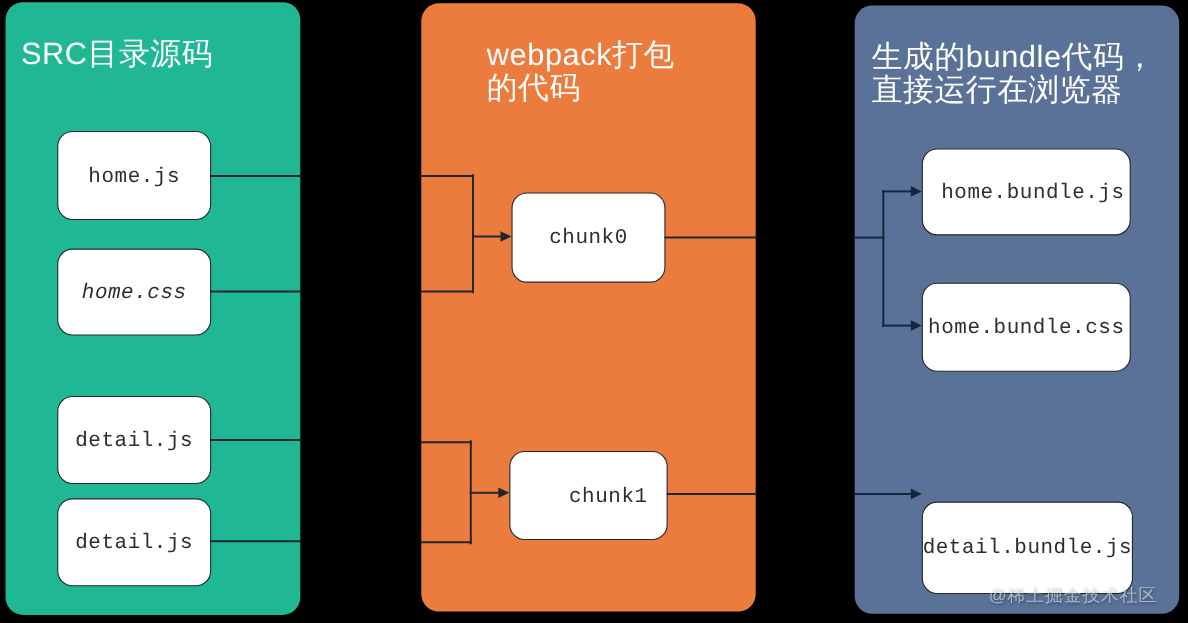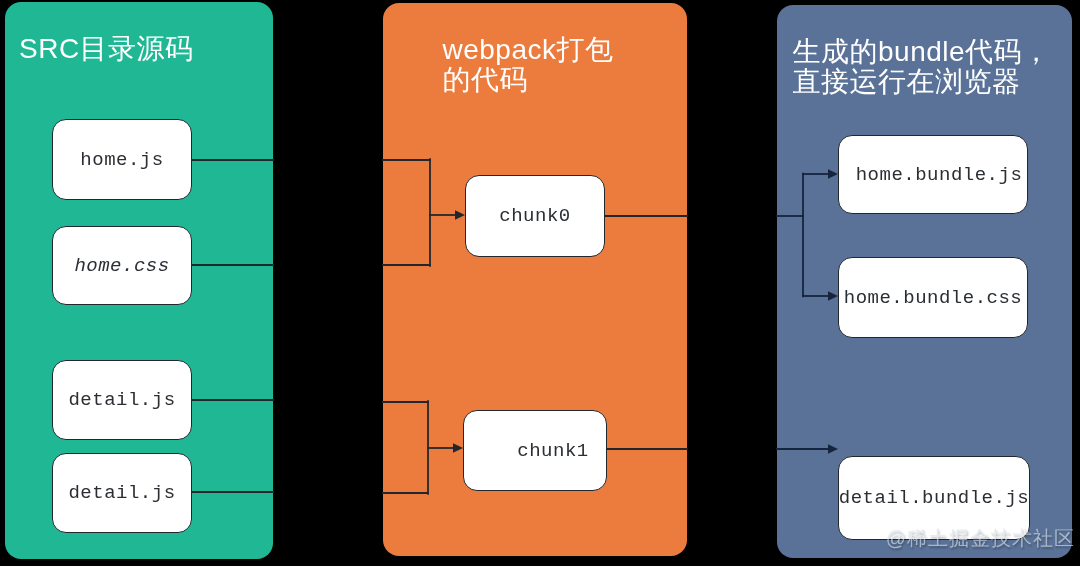--- a/index.html
+++ b/index.html
@@ -94,23 +94,23 @@
     pointer-events: none;
   }
   .wires path { fill: none; stroke-width: 1.8px; stroke-linecap: square; }
   .wire-dark path { stroke: var(--wire); }
   .wire-dark polygon { fill: var(--wire); }
   .wire-navy path { stroke: var(--wire-bundle); }
   .wire-navy polygon { fill: var(--wire-bundle); }
 
   .watermark {
     position: absolute;
-    right: 5px;
+    right: 28px;
     bottom: 14px;
-    font-size: 20px;
+    font-size: 16px;
     letter-spacing: 1px;
     color: var(--watermark-color);
     opacity: 0.62;
     text-shadow: 1px 2px 2px rgba(0,0,0,0.45);
   }
 </style>
 </head>
 <body>
 
 <div class="canvas">

